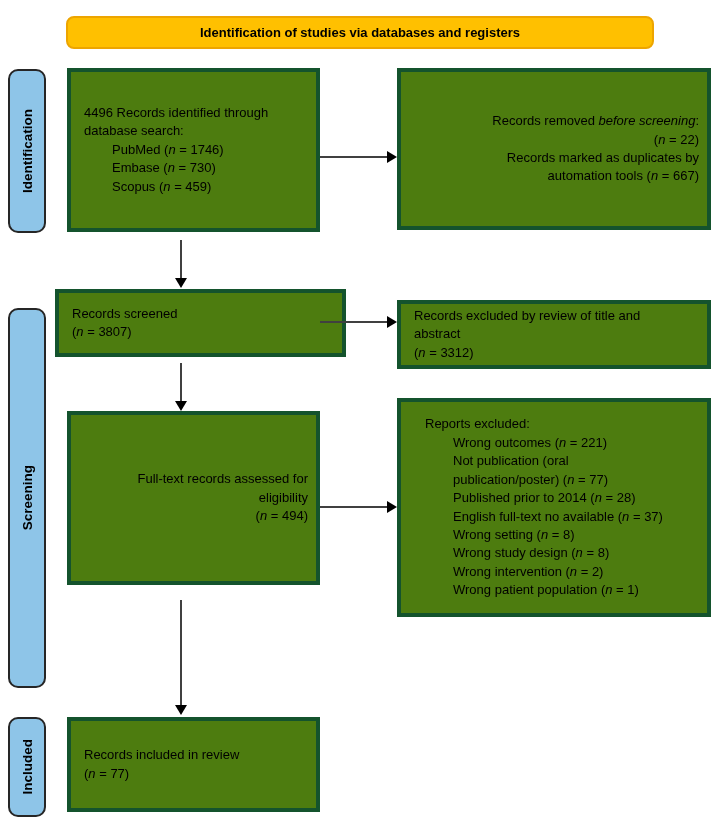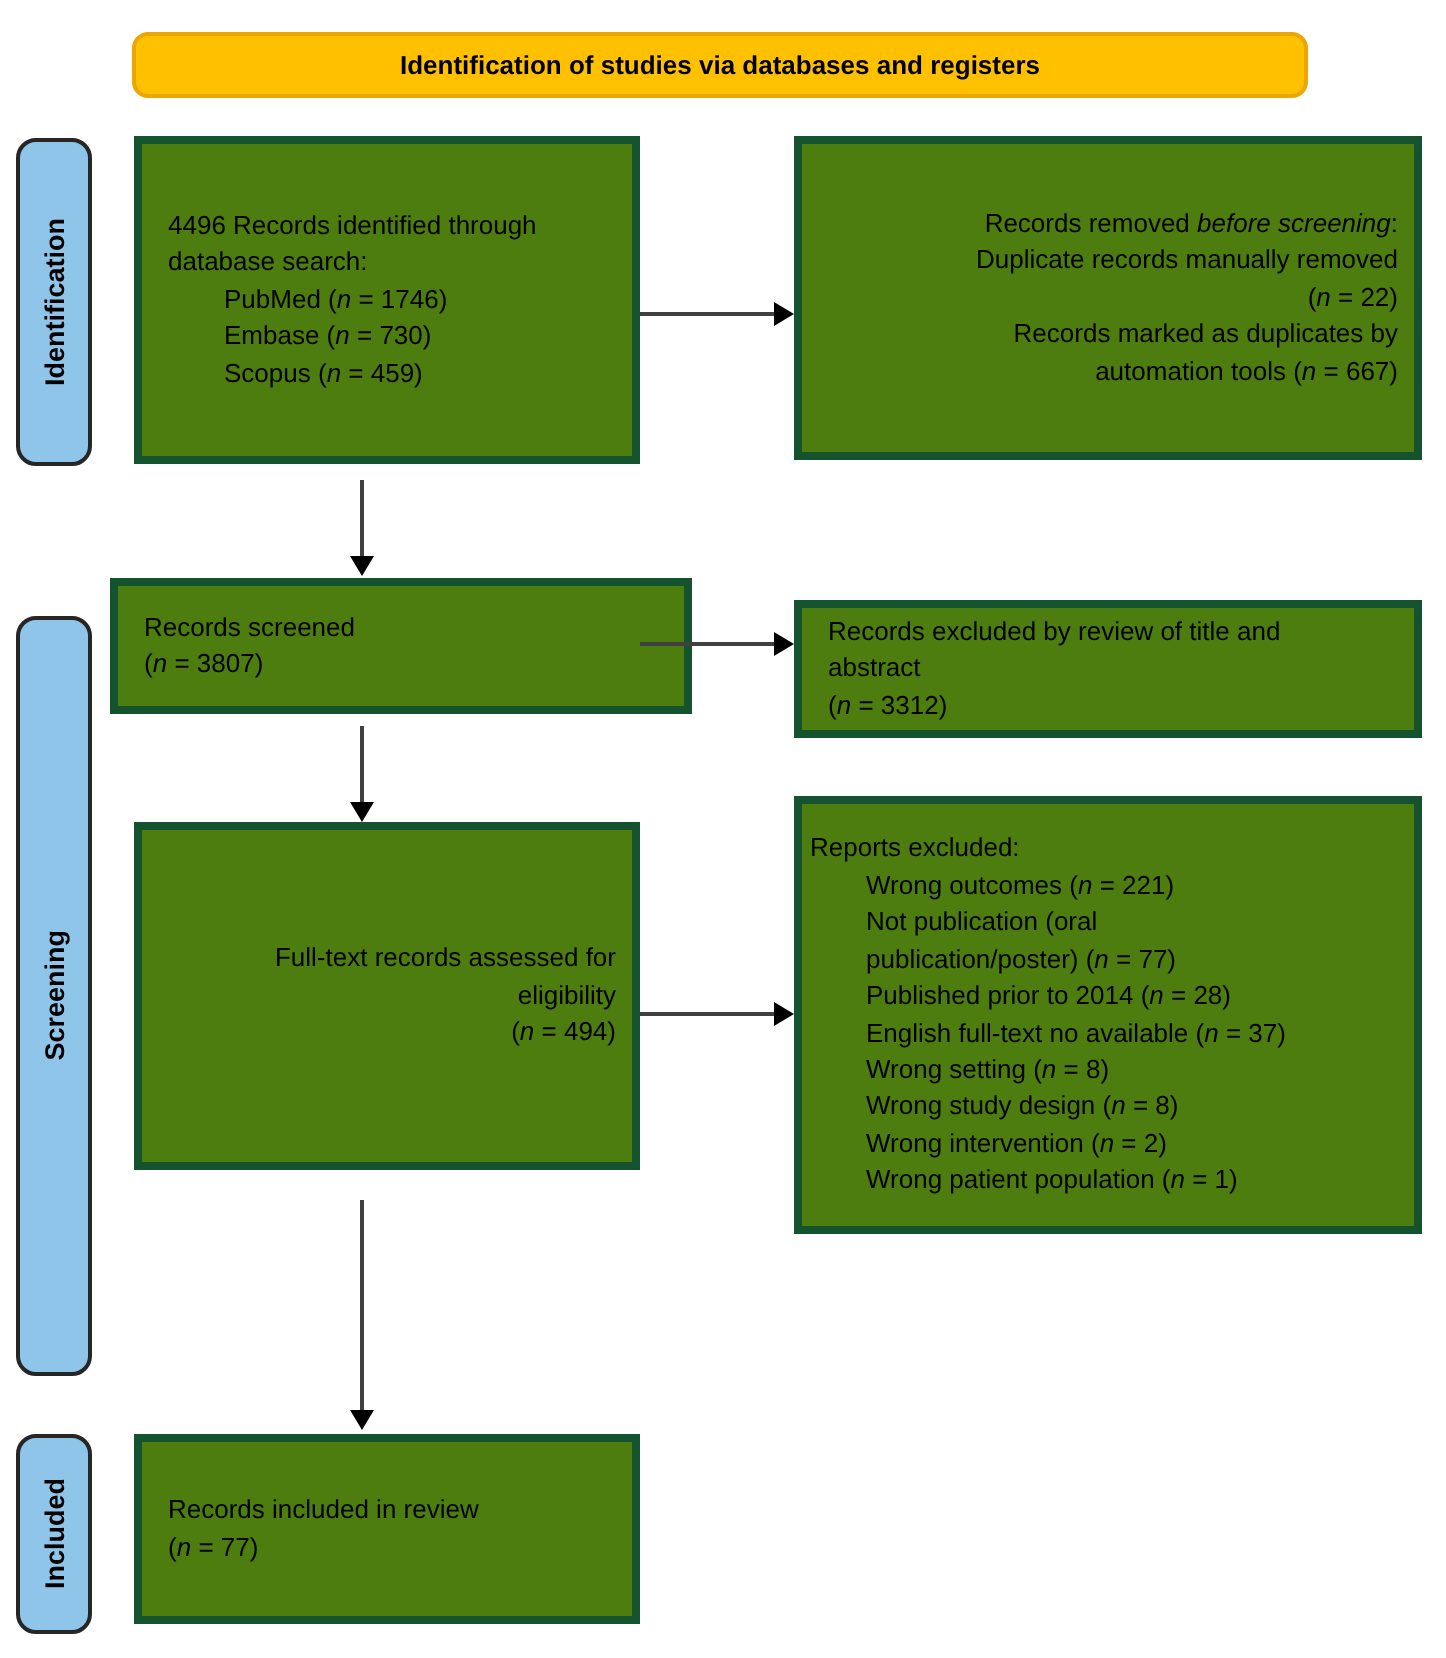--- a/index.html
+++ b/index.html
@@ -32,21 +32,21 @@
   .box{
     position:absolute;background:#4d7c0f;border:4px solid #14532d;
     box-sizing:border-box;display:flex;flex-direction:column;justify-content:center;
     font-size:13px;line-height:1.42;padding:6px 8px 6px 13px;
   }
   #box-identified{left:67px;top:68px;width:253px;height:164px;}
   #box-removed{left:397px;top:68px;width:314px;height:162px;align-items:flex-end;}
   #box-screened{left:55px;top:289px;width:291px;height:68px;}
   #box-excluded-ta{left:397px;top:288px;width:314px;height:69px;margin-top:12px;}
   #box-fulltext{left:67px;top:411px;width:253px;height:174px;align-items:flex-end;}
-  #box-reports-excluded{left:397px;top:398px;width:314px;height:219px;padding-left:4px;}
+  #box-reports-excluded{left:397px;top:398px;width:314px;height:219px;padding-left:24px;}
   #box-included{left:67px;top:717px;width:253px;height:95px;}
   .line{white-space:nowrap;}
   .line.ind{padding-left:28px;}
   .it{font-style:italic;}
   .a-line{position:absolute;background:#404040;}
   .a-head{position:absolute;width:0;height:0;}
   .a-head.right{border-top:6.5px solid transparent;border-bottom:6.5px solid transparent;border-left:10px solid #000;}
   .a-head.down{border-left:6.5px solid transparent;border-right:6.5px solid transparent;border-top:10px solid #000;}
   
   #a1-line{left:320px;top:156px;width:68px;height:2px;}
@@ -83,21 +83,20 @@
 
   <div class="box" id="box-identified">
       <div class="line"><span>4496 Records identified through</span></div>
       <div class="line"><span>database search:</span></div>
       <div class="line ind"><span>PubMed (</span><span class="it">n</span><span> = 1746)</span></div>
       <div class="line ind"><span>Embase (</span><span class="it">n</span><span> = 730)</span></div>
       <div class="line ind"><span>Scopus (</span><span class="it">n</span><span> = 459)</span></div>
     </div>
   <div class="box" id="box-removed">
       <div class="line"><span>Records removed </span><span class="it">before screening</span><span>:</span></div>
-      <div class="line ind"><span>Duplicate records manually removed</span></div>
       <div class="line ind"><span>(</span><span class="it">n</span><span> = 22)</span></div>
       <div class="line ind"><span>Records marked as duplicates by</span></div>
       <div class="line ind"><span>automation tools (</span><span class="it">n</span><span> = 667)</span></div>
     </div>
   <div class="box" id="box-screened">
       <div class="line"><span>Records screened</span></div>
       <div class="line"><span>(</span><span class="it">n</span><span> = 3807)</span></div>
     </div>
   <div class="box" id="box-excluded-ta">
       <div class="line"><span>Records excluded by review of title and</span></div>

